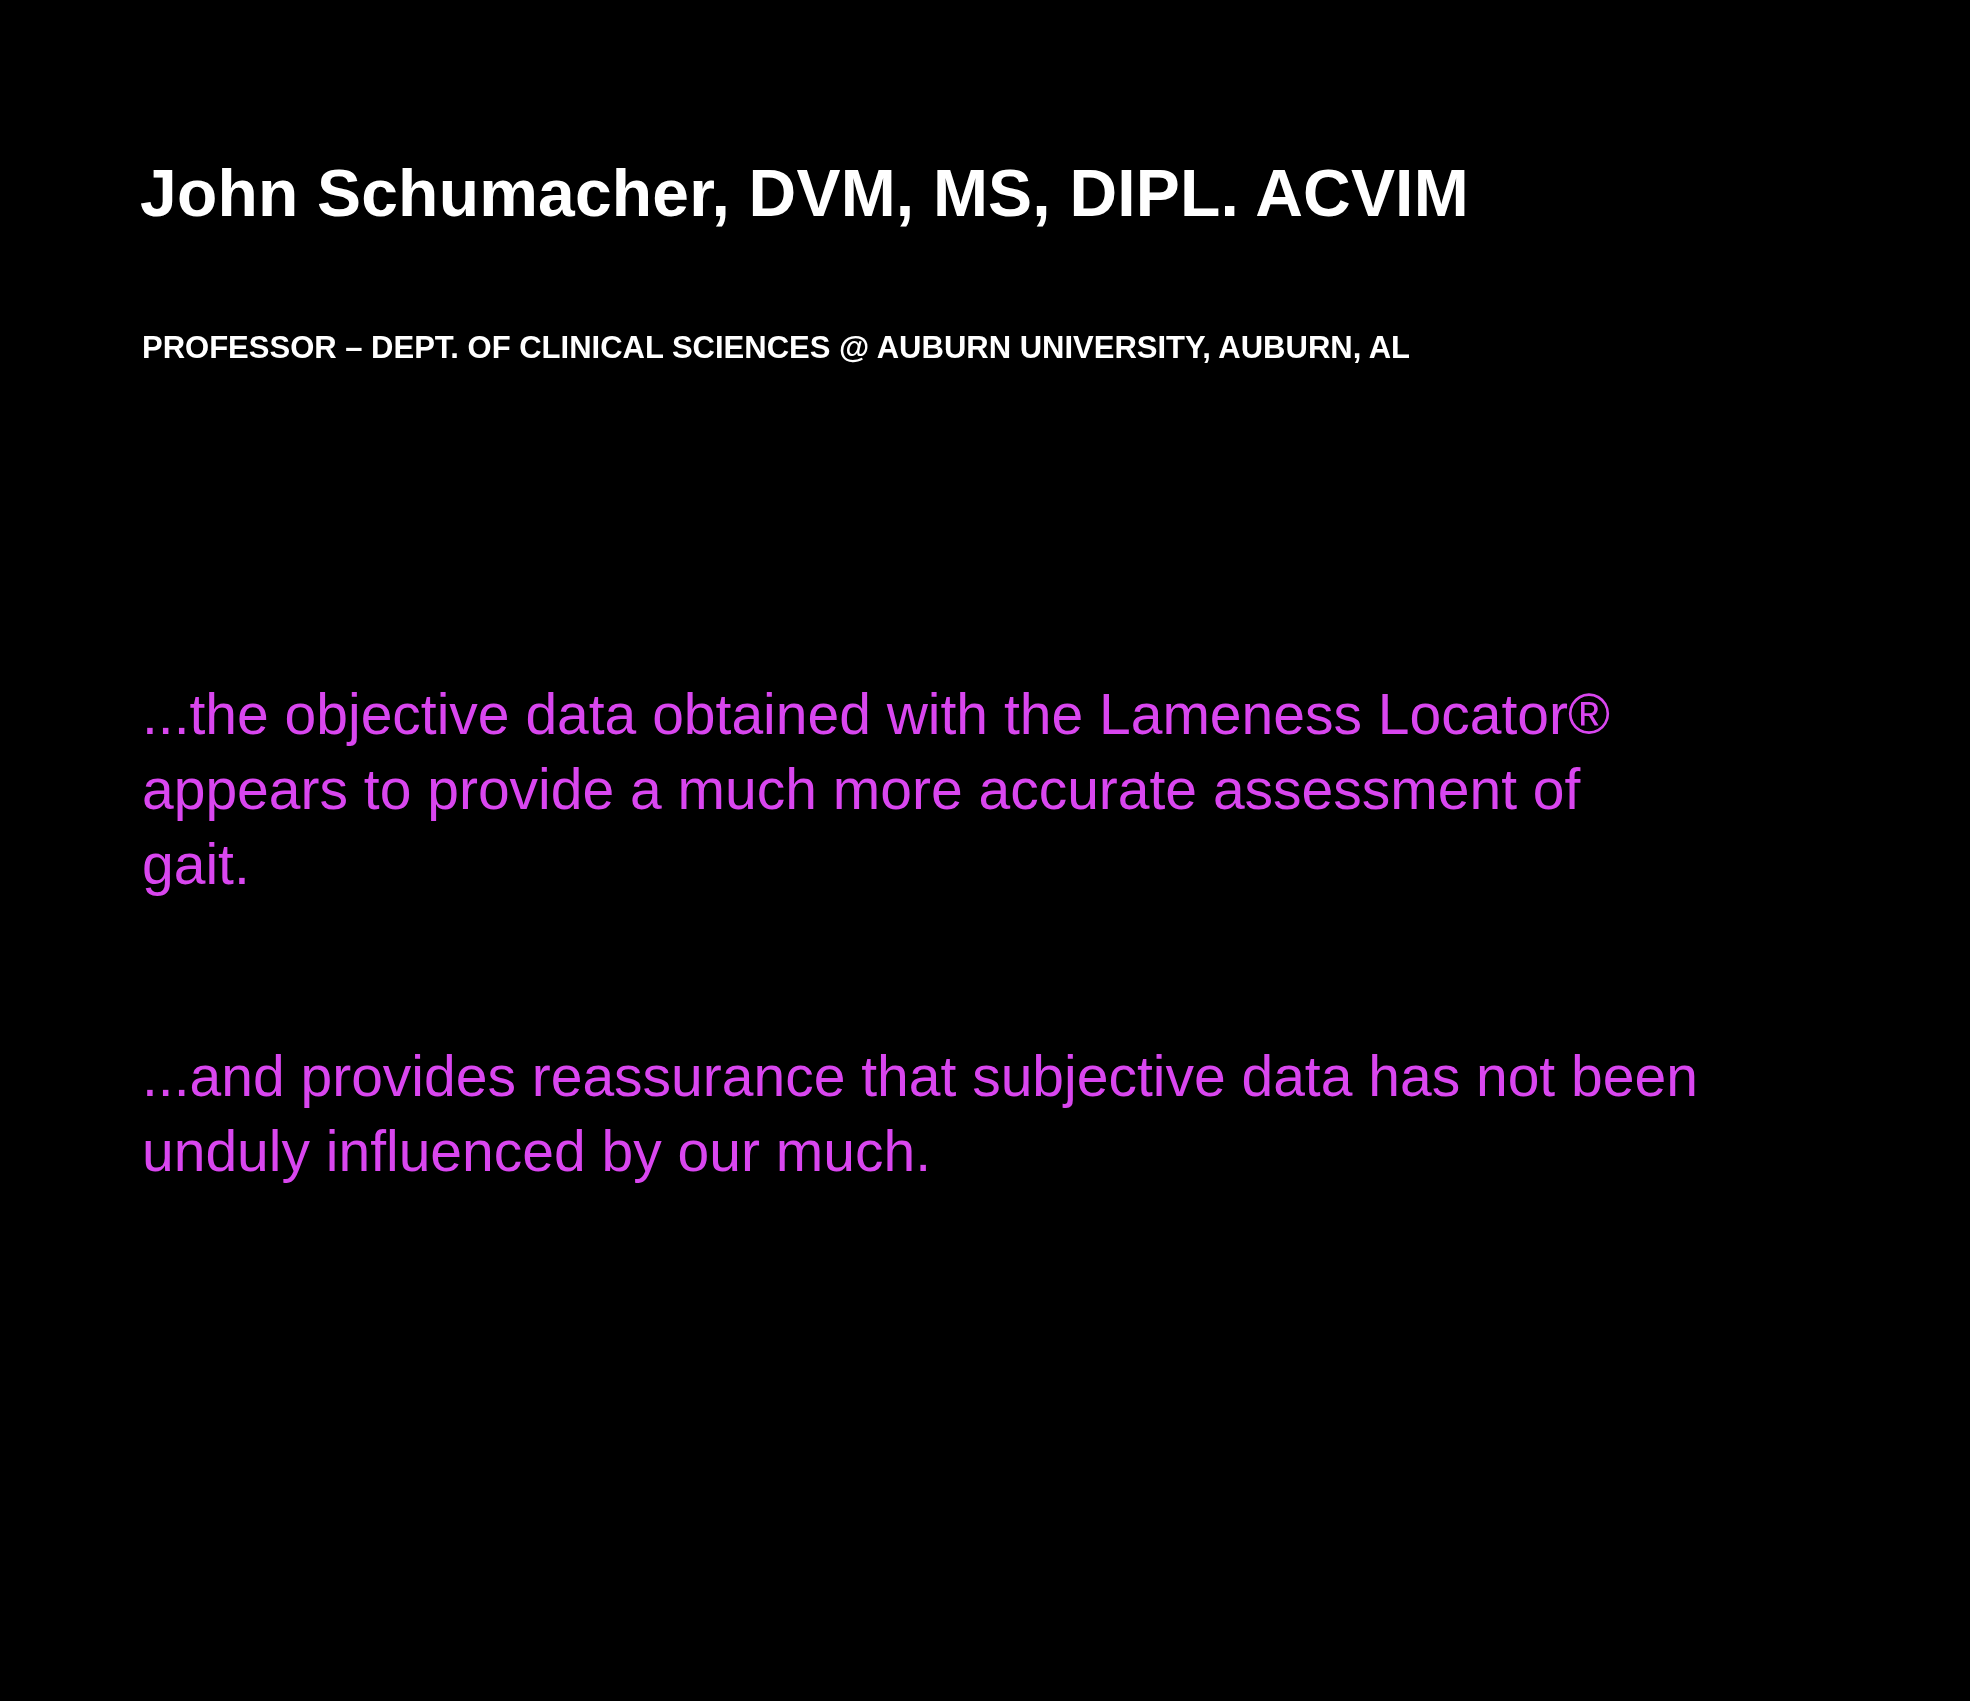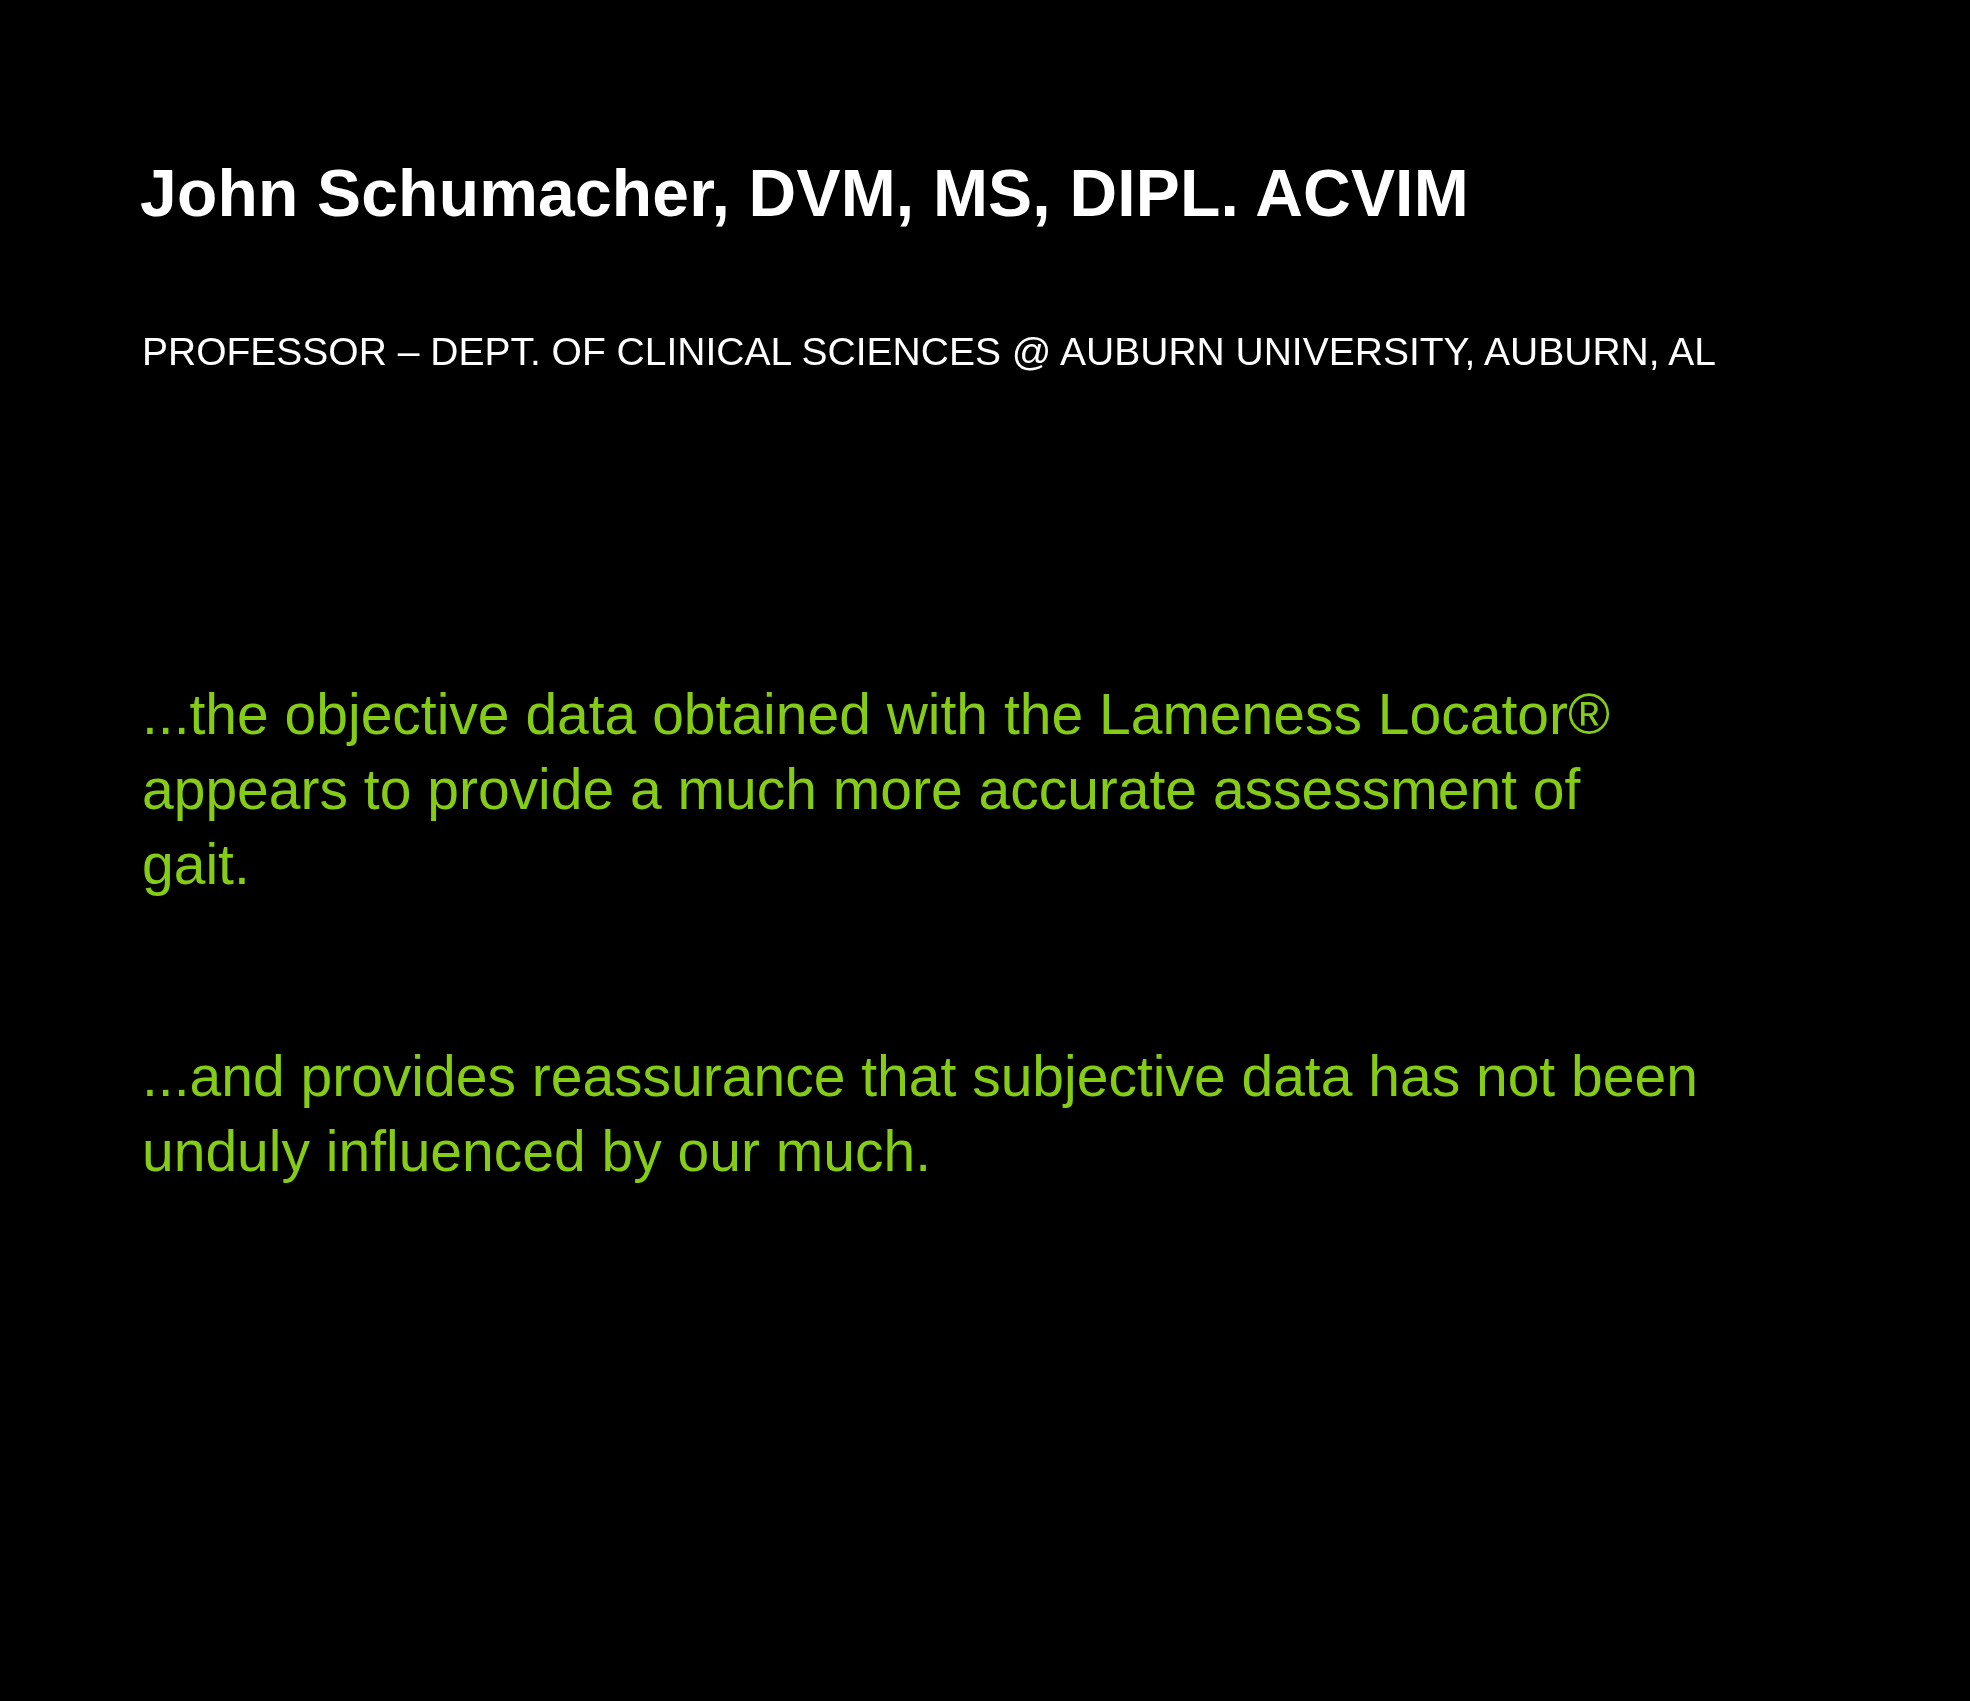--- a/index.html
+++ b/index.html
@@ -30,22 +30,22 @@
     font-size: 66px;
     font-weight: 700;
     letter-spacing: 0.2px;
     line-height: 1.1;
     white-space: nowrap;
   }
   .speaker-affiliation {
     position: absolute;
     left: 142px;
     top: 290px;
-    font-size: 39px;
-    font-weight: 400;
+    font-size: 31px;
+    font-weight: 700;
     line-height: 1.2;
     white-space: nowrap;
   }
   .headline {
     position: absolute;
     left: 142px;
     top: 472px;
     font-size: 58px;
     font-weight: 700;
     line-height: 1.15;
@@ -59,21 +59,21 @@
   .quote-1 {
     top: 638px;
   }
   .quote-2 {
     top: 1000px;
   }
   .quote-text {
     font-size: 57px;
     font-weight: 400;
     line-height: 1.32;
-    color: #84cc16;
+    color: #d946ef;
   }
   .quote-1 .quote-text {
     max-width: 1530px;
   }
   .quote-2 .quote-text {
     max-width: 1670px;
   }
 </style>
 </head>
 <body>

